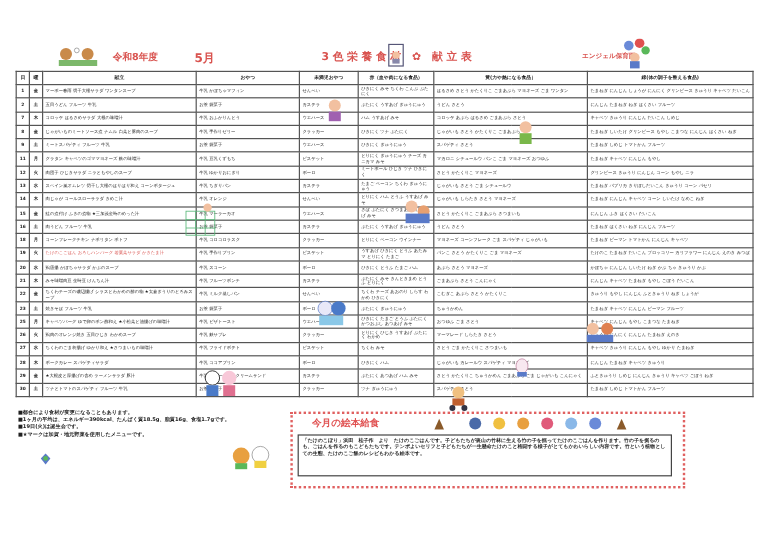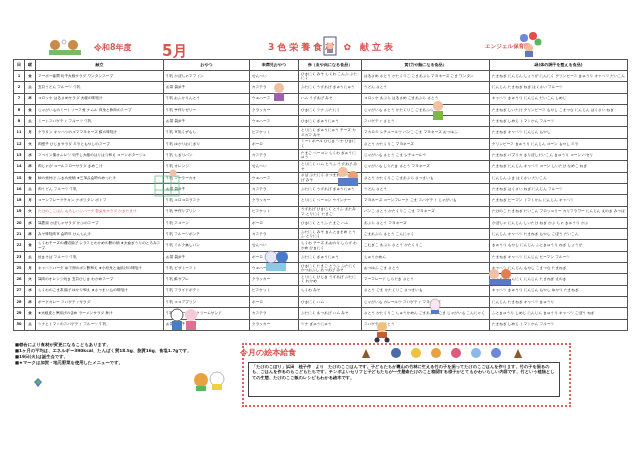--- a/index.html
+++ b/index.html
@@ -1,33 +1,33 @@
 <!DOCTYPE html>
 <html><head>
 <meta charset="utf-8">
 <style>
   html,body{margin:0;padding:0;background:#ffffff;}
   body{width:640px;height:453px;position:relative;overflow:hidden;font-family:"DejaVu Sans",sans-serif;color:#222;}
   .title-bar{position:absolute;top:34px;left:0;width:536px;height:24px;}
   .t{position:absolute;color:#d9534f;font-weight:bold;white-space:nowrap;}
   .t-year{left:94px;top:8px;font-size:8px;}
-  .t-month{left:162px;top:8px;font-size:15px;}
+  .t-month{left:162px;top:8px;font-size:10px;}
   .t-main{left:268px;top:7px;font-size:9px;letter-spacing:3px;}
   .t-school{left:485px;top:9px;font-size:5.5px;}
   .deco{position:absolute;}
   table.menu{position:absolute;left:13px;top:59px;width:614px;border-collapse:collapse;table-layout:fixed;}
   table.menu th,table.menu td{border:0.8px solid #555;font-size:3.6px;line-height:4.6px;padding:0 2px;overflow:hidden;white-space:normal;vertical-align:middle;}
   table.menu th{height:10px;font-weight:bold;text-align:center;font-size:4px;}
   table.menu td{height:10.3px;}
   td.day{text-align:center;font-weight:bold;font-size:4.2px;padding:0;}
   td.dow{text-align:center;font-weight:bold;font-size:5px;padding:0;border-right:1.6px solid #333;}
   tr.red td.dish{color:#d9534f;}
   .notes{position:absolute;left:15px;top:342px;font-size:4.3px;line-height:6px;font-weight:bold;color:#222;}
   .book-box{position:absolute;left:242px;top:343px;width:325px;height:60px;border:2px dotted #e06060;}
-  .book-title{position:absolute;left:240px;top:347px;font-size:8px;font-weight:bold;color:#e05050;}
+  .book-title{position:absolute;left:260px;top:347px;font-size:8px;font-weight:bold;color:#e05050;}
   .book-inner{position:absolute;left:248px;top:362px;width:312px;height:35px;border:0.8px solid #444;font-size:4.2px;line-height:5.4px;font-weight:bold;padding:1px 3px;box-sizing:border-box;}
 </style>
 </head>
 <body>
 
 <div class="title-bar">
   <span class="t t-year">令和8年度</span>
   <span class="t t-month">5月</span>
   <span class="t t-main">3色栄養食材 ✿ 献立表</span>
   <span class="t t-school">エンジェル保育園</span>

